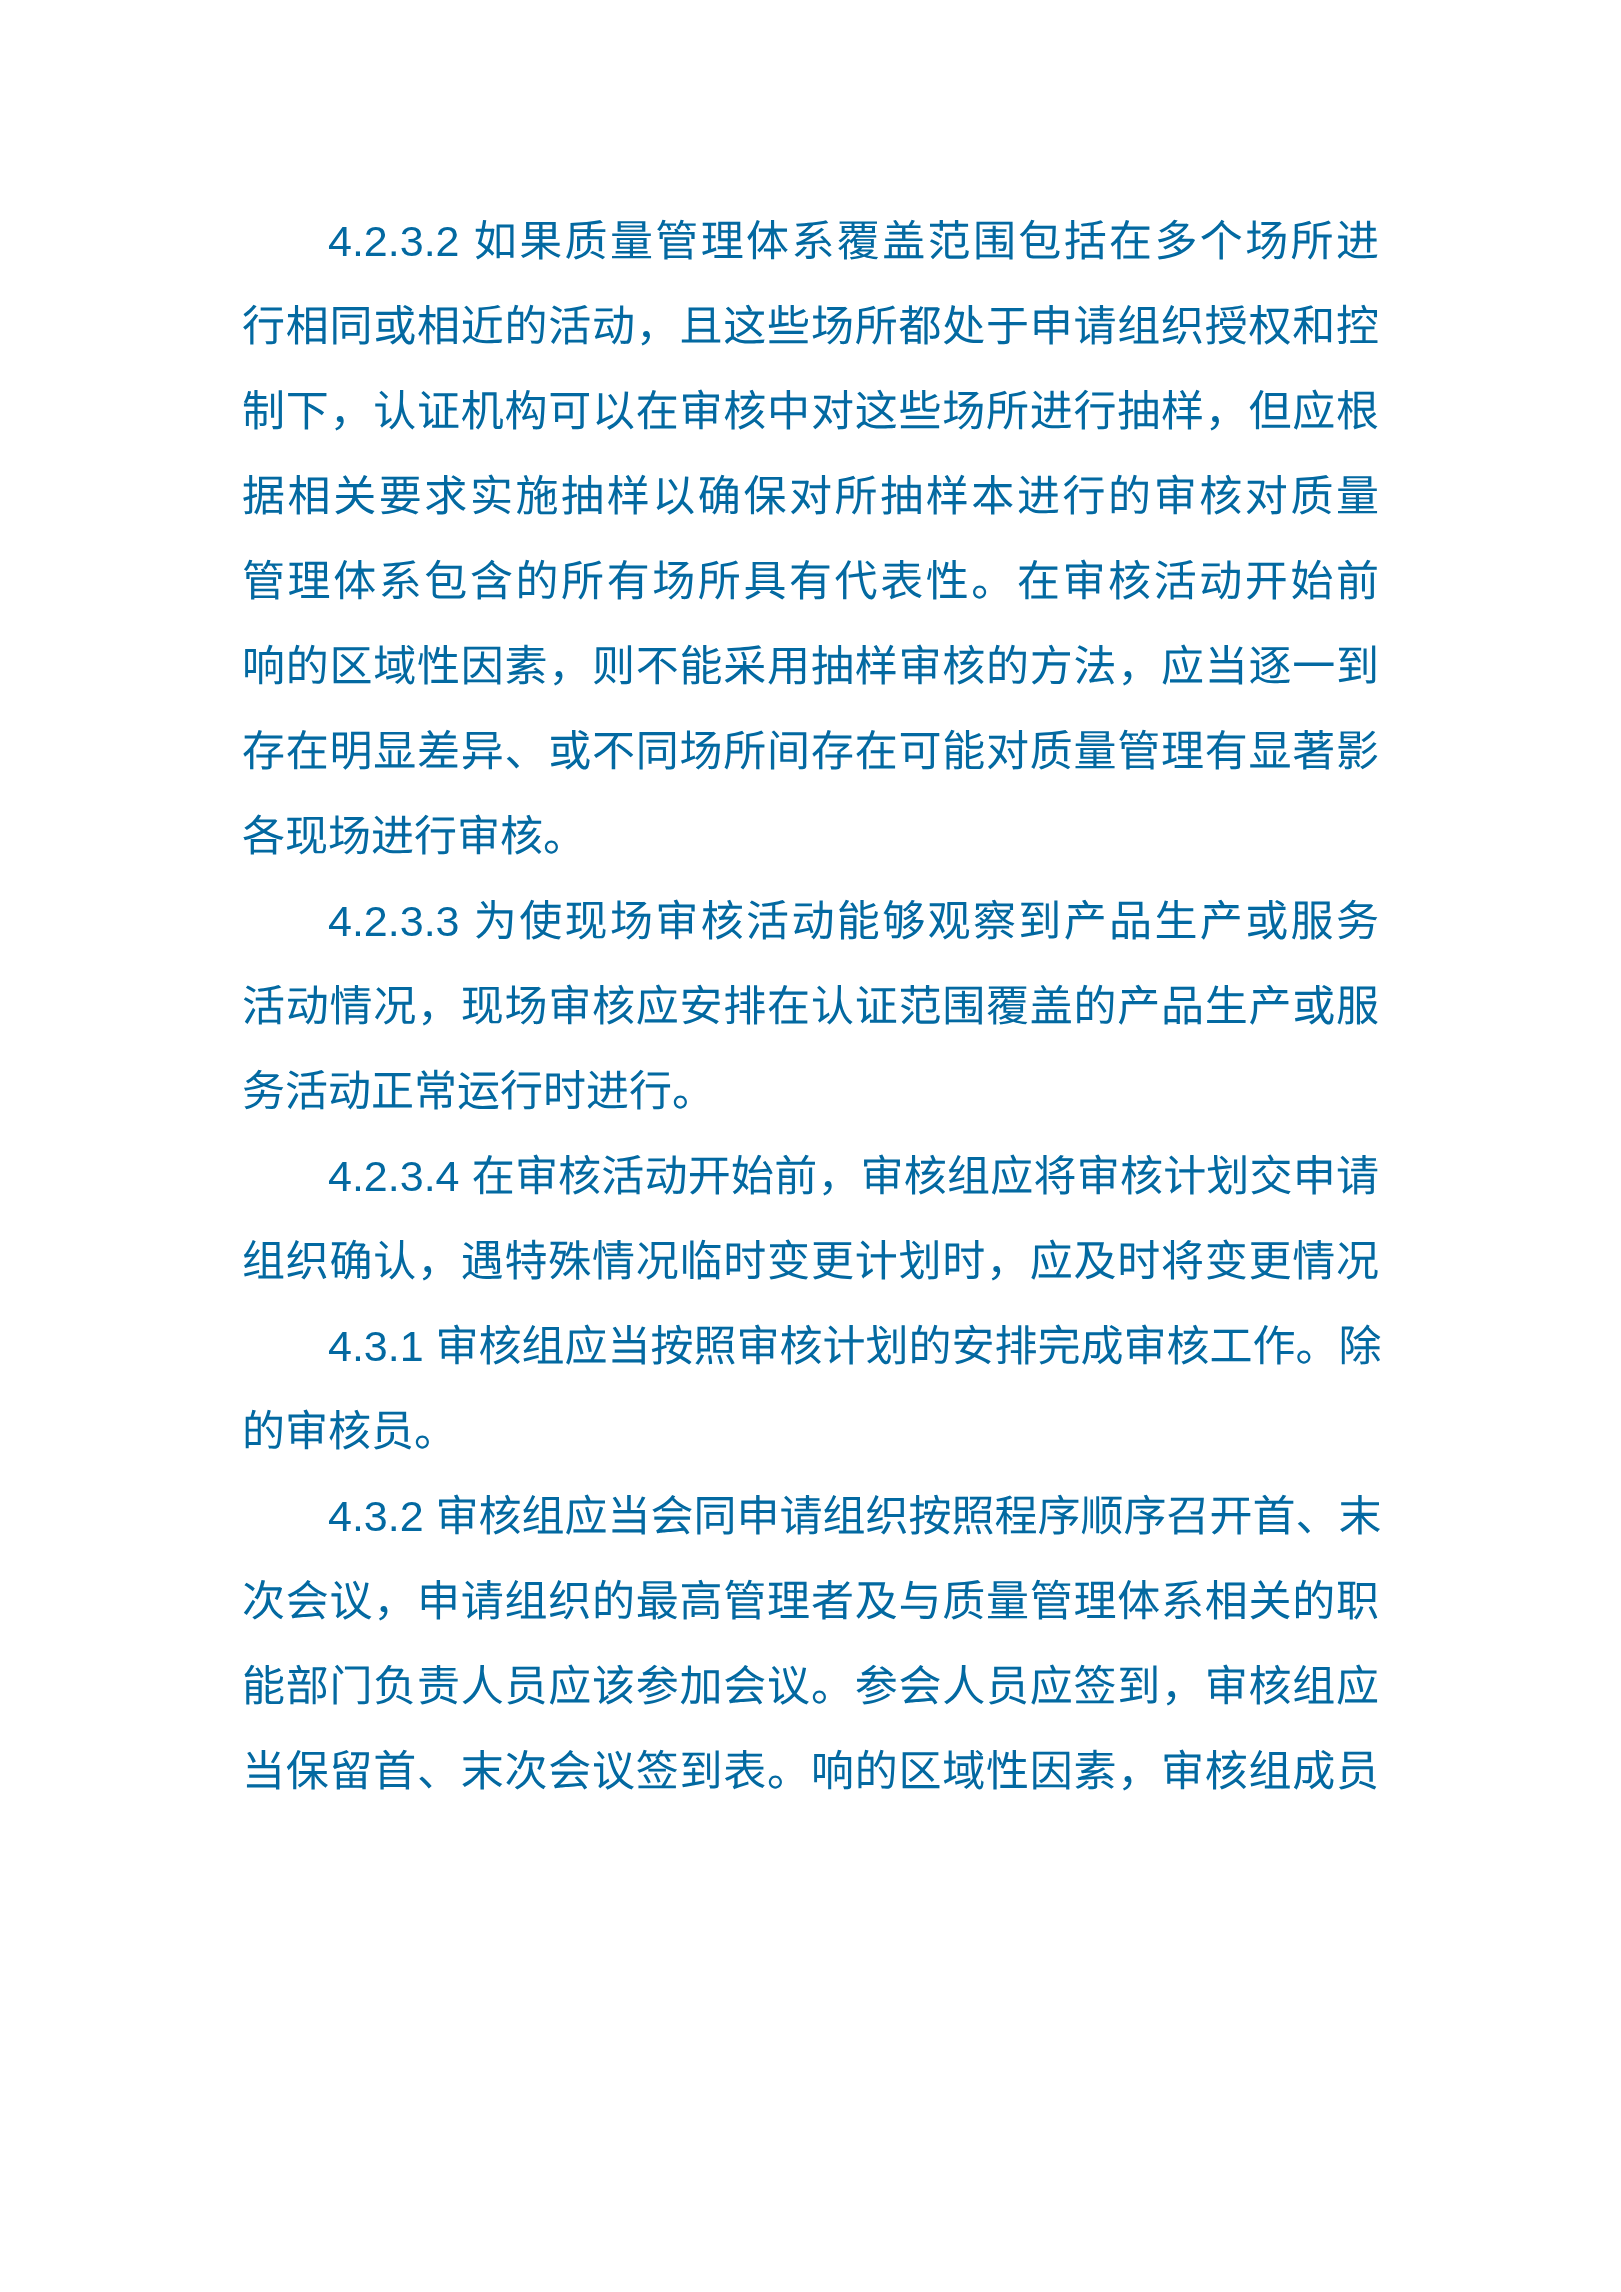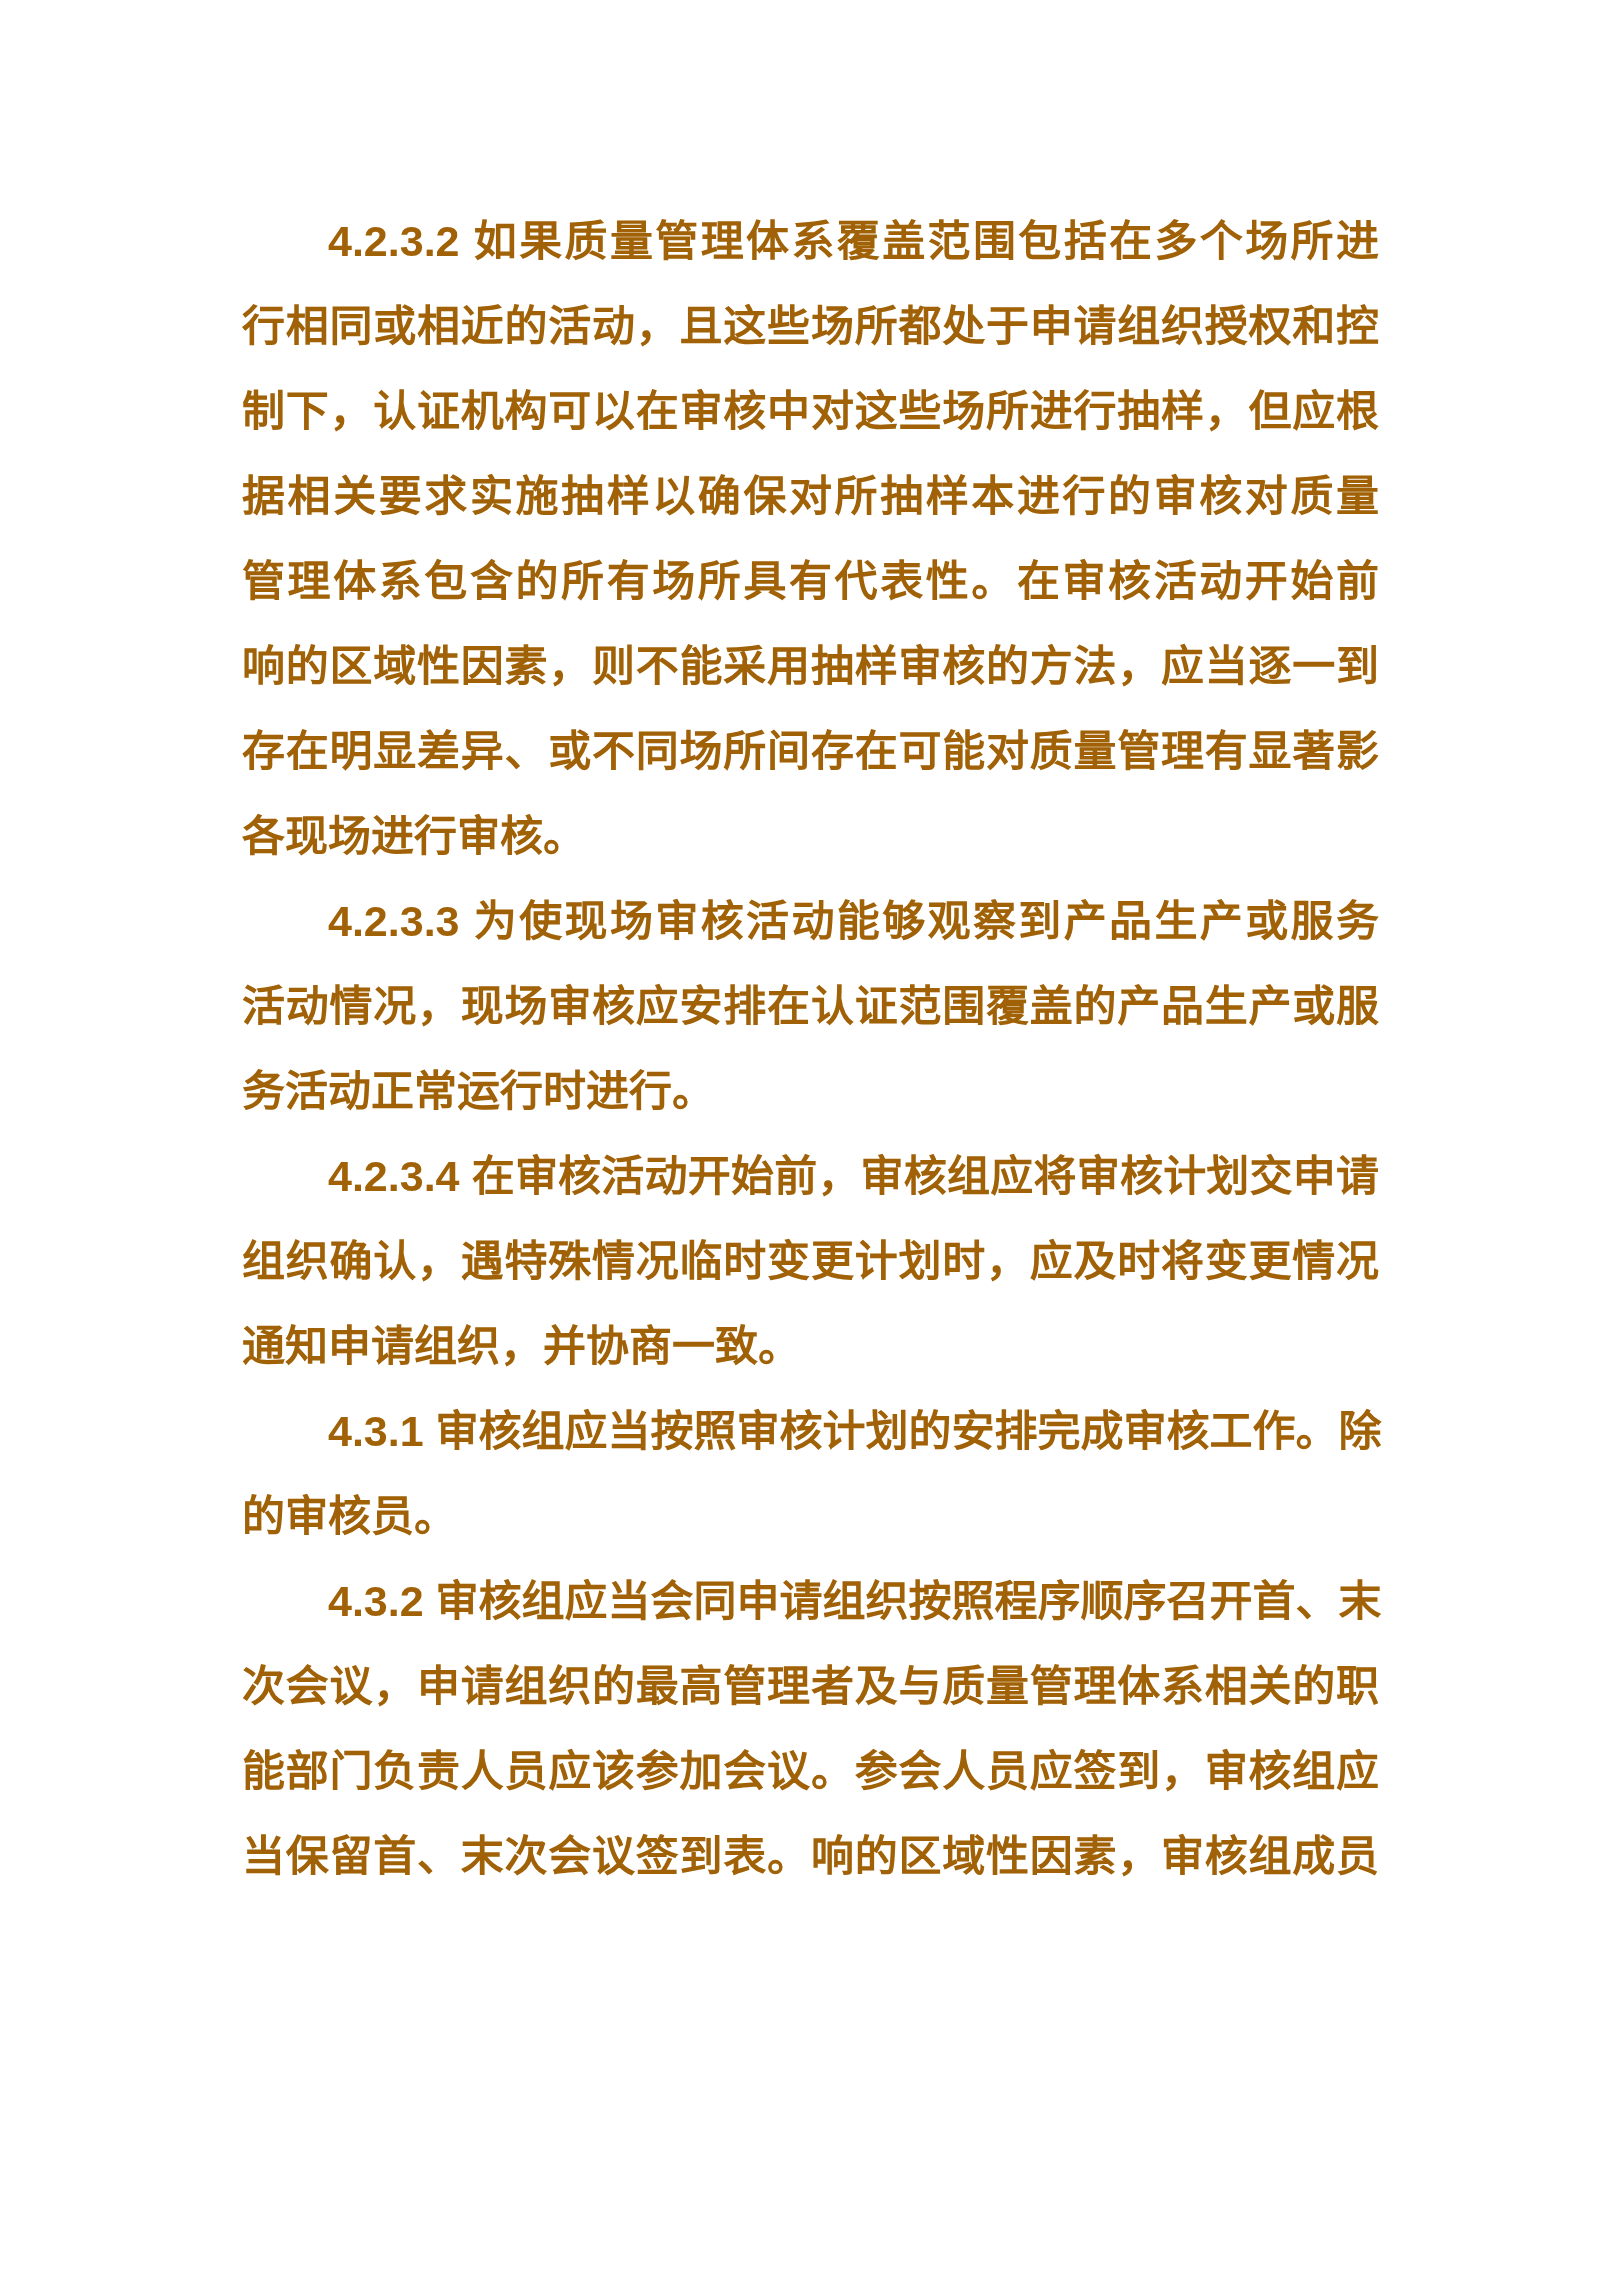--- a/index.html
+++ b/index.html
@@ -20,23 +20,23 @@
     top: 0;
     width: 1621px;
     height: 2293px;
     background: #ffffff;
   }
   .text-block {
     position: absolute;
     left: 242px;
     top: 199px;
     width: 1137px;
-    color: #a16207;
+    color: #0369a1;
     font-size: 43px;
-    font-weight: 700;
+    font-weight: 400;
     -webkit-font-smoothing: antialiased;
   }
   .line {
     height: 85px;
     line-height: 85px;
     white-space: nowrap;
     text-align: justify;
     text-align-last: justify;
     text-justify: inter-ideograph;
     overflow: visible;
@@ -60,21 +60,20 @@
     <div class="line">据相关要求实施抽样以确保对所抽样本进行的审核对质量</div>
     <div class="line">管理体系包含的所有场所具有代表性。在审核活动开始前</div>
     <div class="line">响的区域性因素，则不能采用抽样审核的方法，应当逐一到</div>
     <div class="line">存在明显差异、或不同场所间存在可能对质量管理有显著影</div>
     <div class="line end">各现场进行审核。</div>
     <div class="line indent">4.2.3.3 为使现场审核活动能够观察到产品生产或服务</div>
     <div class="line">活动情况，现场审核应安排在认证范围覆盖的产品生产或服</div>
     <div class="line end">务活动正常运行时进行。</div>
     <div class="line indent">4.2.3.4 在审核活动开始前，审核组应将审核计划交申请</div>
     <div class="line">组织确认，遇特殊情况临时变更计划时，应及时将变更情况</div>
-    <div class="line end">通知申请组织，并协商一致。</div>
     <div class="line indent">4.3.1 审核组应当按照审核计划的安排完成审核工作。除</div>
     <div class="line end">的审核员。</div>
     <div class="line indent">4.3.2 审核组应当会同申请组织按照程序顺序召开首、末</div>
     <div class="line">次会议，申请组织的最高管理者及与质量管理体系相关的职</div>
     <div class="line">能部门负责人员应该参加会议。参会人员应签到，审核组应</div>
     <div class="line">当保留首、末次会议签到表。响的区域性因素，审核组成员</div>
   </div>
 </div>
 
 

